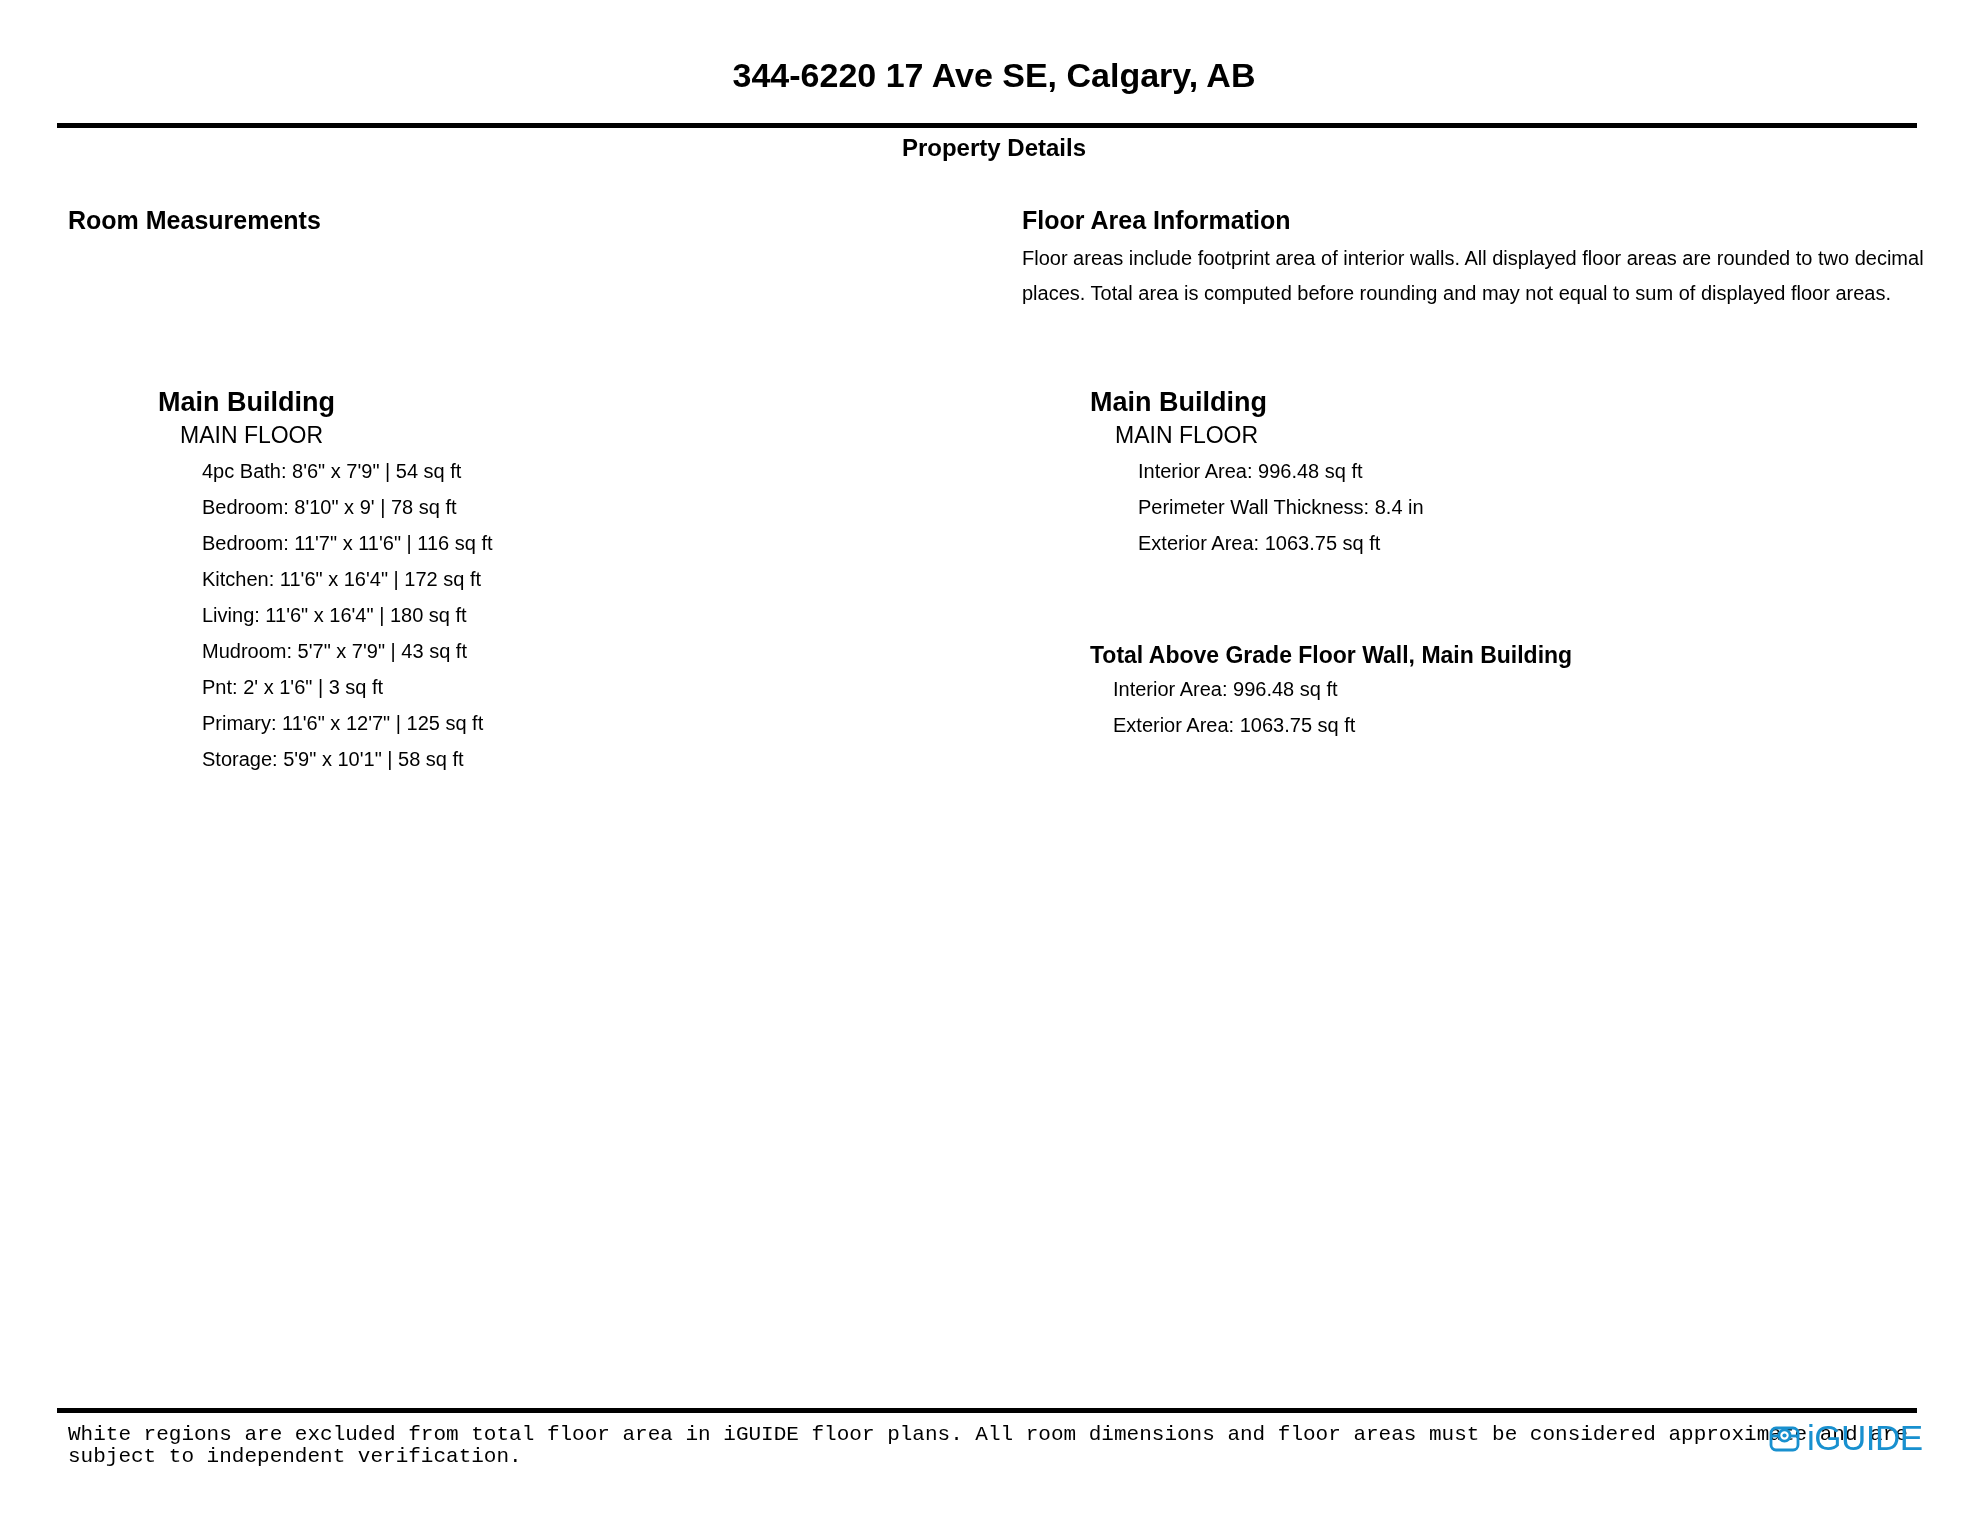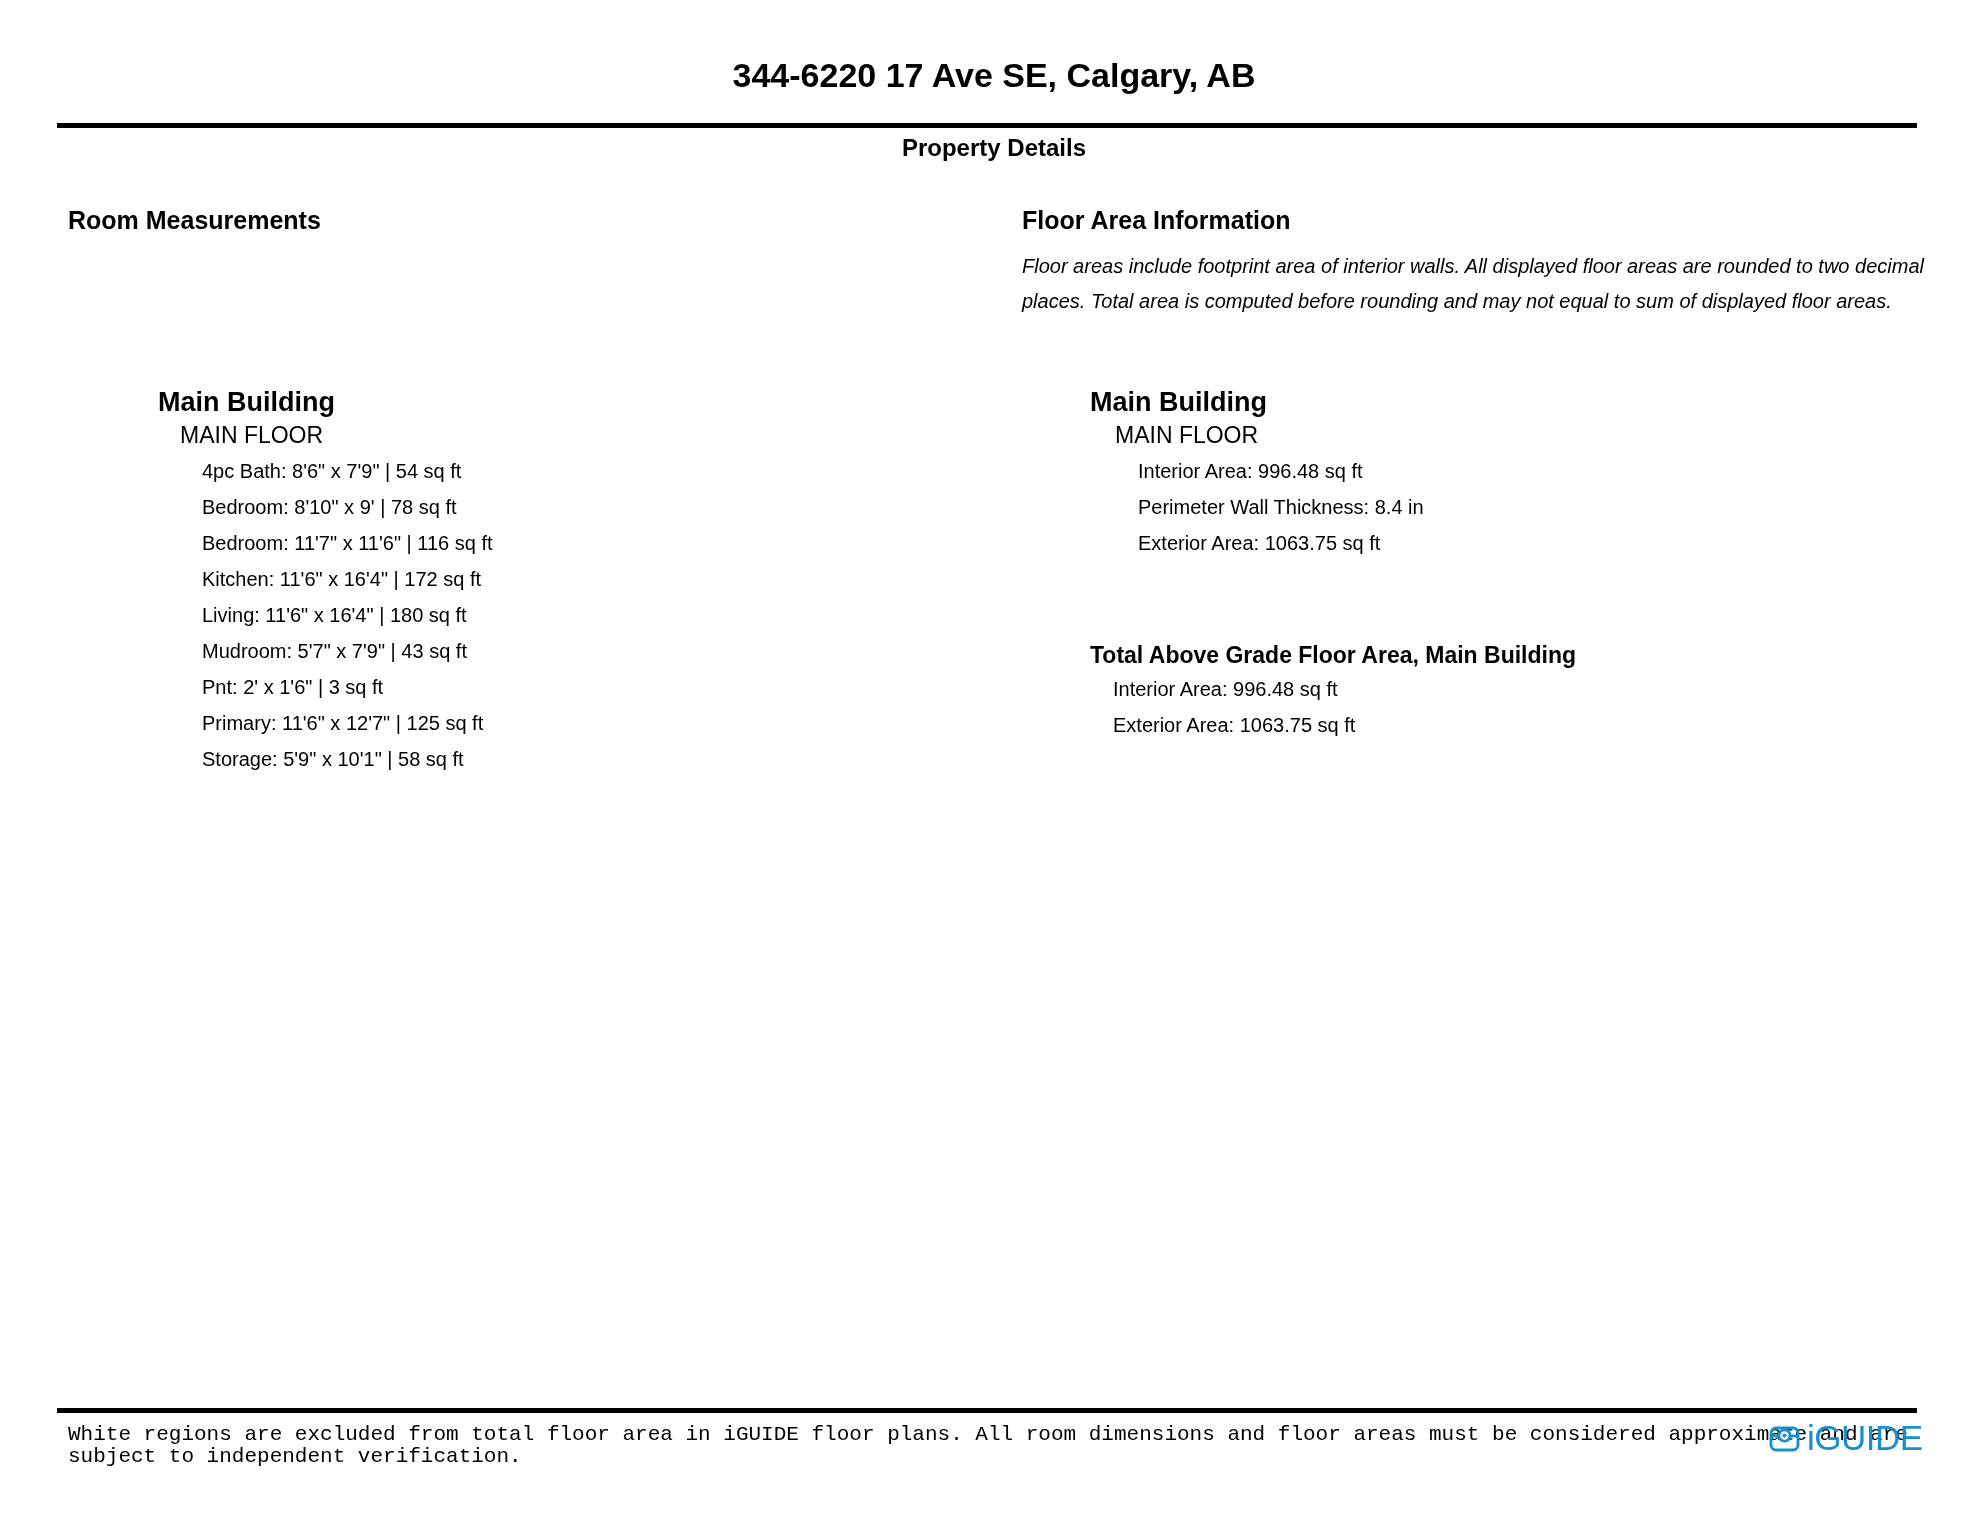--- a/index.html
+++ b/index.html
@@ -112,32 +112,32 @@
     <div>Bedroom: 11'7" x 11'6" | 116 sq ft</div>
     <div>Kitchen: 11'6" x 16'4" | 172 sq ft</div>
     <div>Living: 11'6" x 16'4" | 180 sq ft</div>
     <div>Mudroom: 5'7" x 7'9" | 43 sq ft</div>
     <div>Pnt: 2' x 1'6" | 3 sq ft</div>
     <div>Primary: 11'6" x 12'7" | 125 sq ft</div>
     <div>Storage: 5'9" x 10'1" | 58 sq ft</div>
   </div>
 
   <div class="abs section-heading" style="top:205px; left:1022px;">Floor Area Information</div>
-  <div class="abs section-note" style="top:249px; left:1022px; width:920px;font-style:italic;">Floor areas include footprint area of interior walls. All displayed floor areas are rounded to two decimal places. Total area is computed before rounding and may not equal to sum of displayed floor areas.</div>
+  <div class="abs section-note" style="top:241px; left:1022px; width:920px;">Floor areas include footprint area of interior walls. All displayed floor areas are rounded to two decimal places. Total area is computed before rounding and may not equal to sum of displayed floor areas.</div>
 
   <div class="abs building-name" style="top:388px; left:1090px;">Main Building</div>
   <div class="abs floor-name" style="top:421px; left:1115px;">MAIN FLOOR</div>
 
   <div class="abs detail-list" style="top:453px; left:1138px;">
     <div>Interior Area: 996.48 sq ft</div>
     <div>Perimeter Wall Thickness: 8.4 in</div>
     <div>Exterior Area: 1063.75 sq ft</div>
   </div>
 
-  <div class="abs total-heading" style="top:641px; left:1090px;">Total Above Grade Floor Area, Main Building</div>
+  <div class="abs total-heading" style="top:641px; left:1090px;">Total Above Grade Floor Wall, Main Building</div>
 
   <div class="abs detail-list" style="top:671px; left:1113px;">
     <div>Interior Area: 996.48 sq ft</div>
     <div>Exterior Area: 1063.75 sq ft</div>
   </div>
 
   <div class="abs rule rule-bottom"></div>
   <div class="abs disclaimer">White regions are excluded from total floor area in iGUIDE floor plans. All room dimensions and floor areas must be considered approximate and are subject to independent verification.</div>
 
   <div class="abs logo" style="color: rgb(24, 144, 207);">

